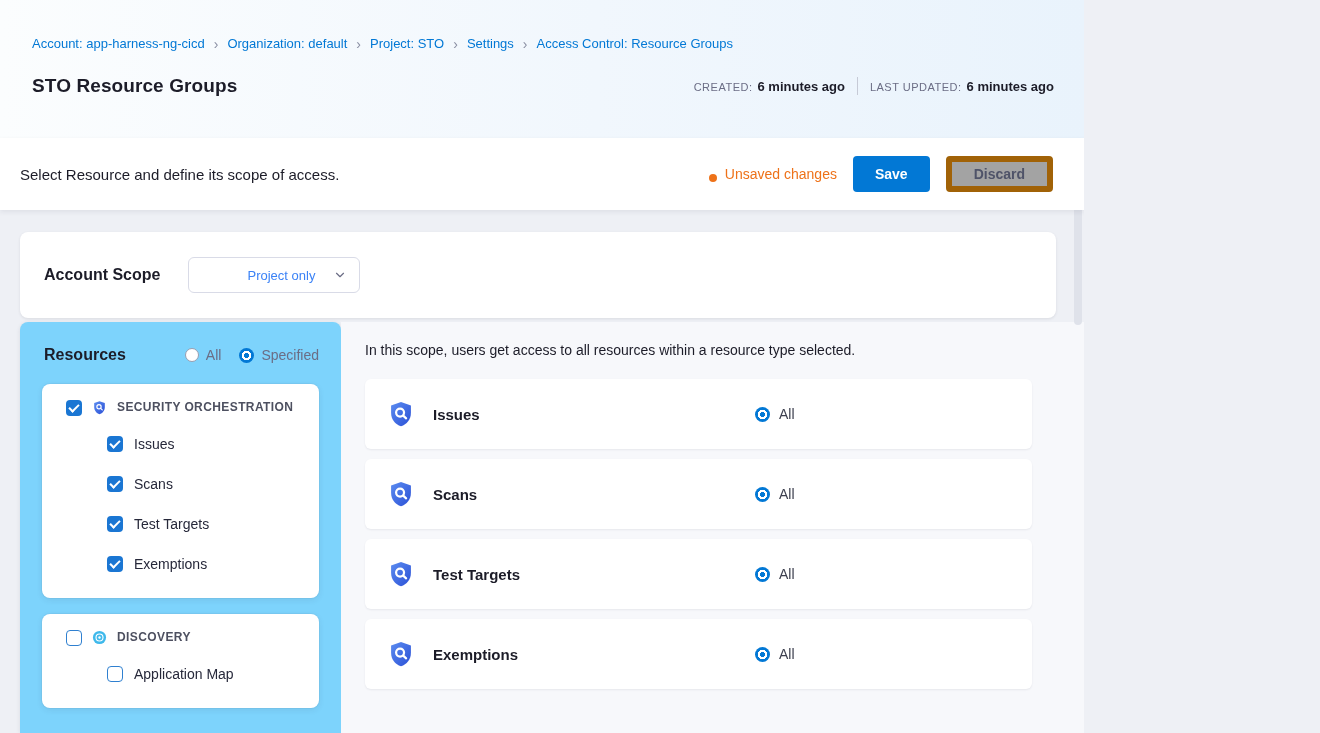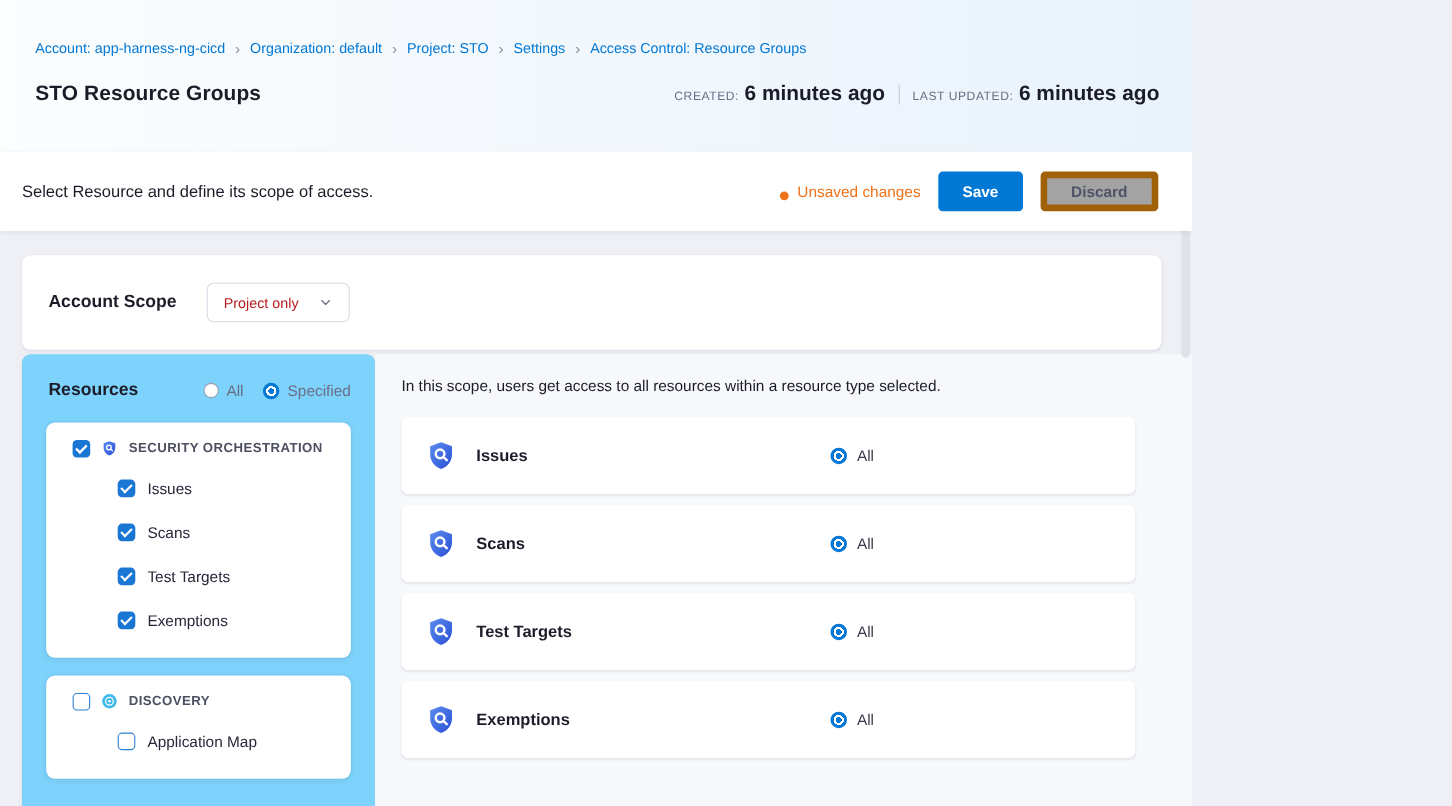--- a/index.html
+++ b/index.html
@@ -15,21 +15,21 @@
     height:138px; padding:36px 30px 0 32px;
     background:linear-gradient(90deg,#fbfdfe 0%,#f1f7fd 55%,#e9f3fc 100%);
   }
   .breadcrumb { display:flex; align-items:center; gap:9px; font-size:13px; }
   .breadcrumb a { color:#0278d5; text-decoration:none; cursor:pointer; }
   .crumb-sep { color:#8a8fa3; font-size:14px; line-height:1; padding-top:1px; }
   .header-row { display:flex; align-items:center; justify-content:space-between; margin-top:24px;text-align:center; }
   .page-title { font-size:19px; font-weight:700; color:#1c1c28; letter-spacing:.1px; }
   .meta { display:flex; align-items:center; gap:12px; }
   .meta-label { font-size:11px; color:#6b6d85; letter-spacing:.5px; font-weight:500; }
-  .meta-value { font-size:19px; color:#1c1c28; font-weight:700; margin-left:5px; }
+  .meta-value { font-size:13px; color:#1c1c28; font-weight:700; margin-left:5px; }
   .meta-divider { width:1px; height:18px; background:#c6cad6; }
 
   
   .toolbar {
     height:72px; background:#ffffff; display:flex; align-items:center;
     padding:0 31px 0 20px; box-shadow:0 2px 5px rgba(40,41,61,.08);
     position:relative; z-index:2;gap:44px;
   }
   .toolbar-desc { font-size:15px; color:#1c1c28; }
   .toolbar-right { margin-left:auto; display:flex; align-items:center; gap:16px; }
@@ -45,21 +45,21 @@
     margin:22px 28px 0 20px; height:86px; background:#ffffff; border-radius:8px;
     box-shadow:0 1px 3px rgba(40,41,61,.10); display:flex; align-items:center;
     padding:0 24px; position:relative; z-index:1;
   }
   .scope-label { font-size:16px; font-weight:700; color:#1c1c28; }
   .dropdown {
     margin-left:28px; height:36px; min-width:130px; background:#fff;
     border:1px solid #d9dbe7; border-radius:6px; display:flex; align-items:center;
     padding:0 12px 0 14px; gap:18px; cursor:pointer;
   }
-  .dropdown-value { font-size:13px; font-weight:500; color:#b91c1c; }
+  .dropdown-value { font-size:13px; font-weight:500; color:#3b82f6;margin-left:44px; }
 
   
   .content-row { display:flex; margin-left:20px; margin-top:4px; height:411px; }
   .resources-panel {
     width:321px; flex:none; background:#7dd3fc; border-radius:8px 8px 0 0;
     box-shadow:0 1px 4px rgba(40,41,61,.10); padding:24px 22px 0 22px;
   }
   .panel-header { display:flex; align-items:center; margin-bottom:20px; padding-left:2px; }
   .panel-title { font-size:16px; font-weight:700; color:#1c1c28; }
   .mode-group { margin-left:auto; display:flex; align-items:center; gap:18px; }

